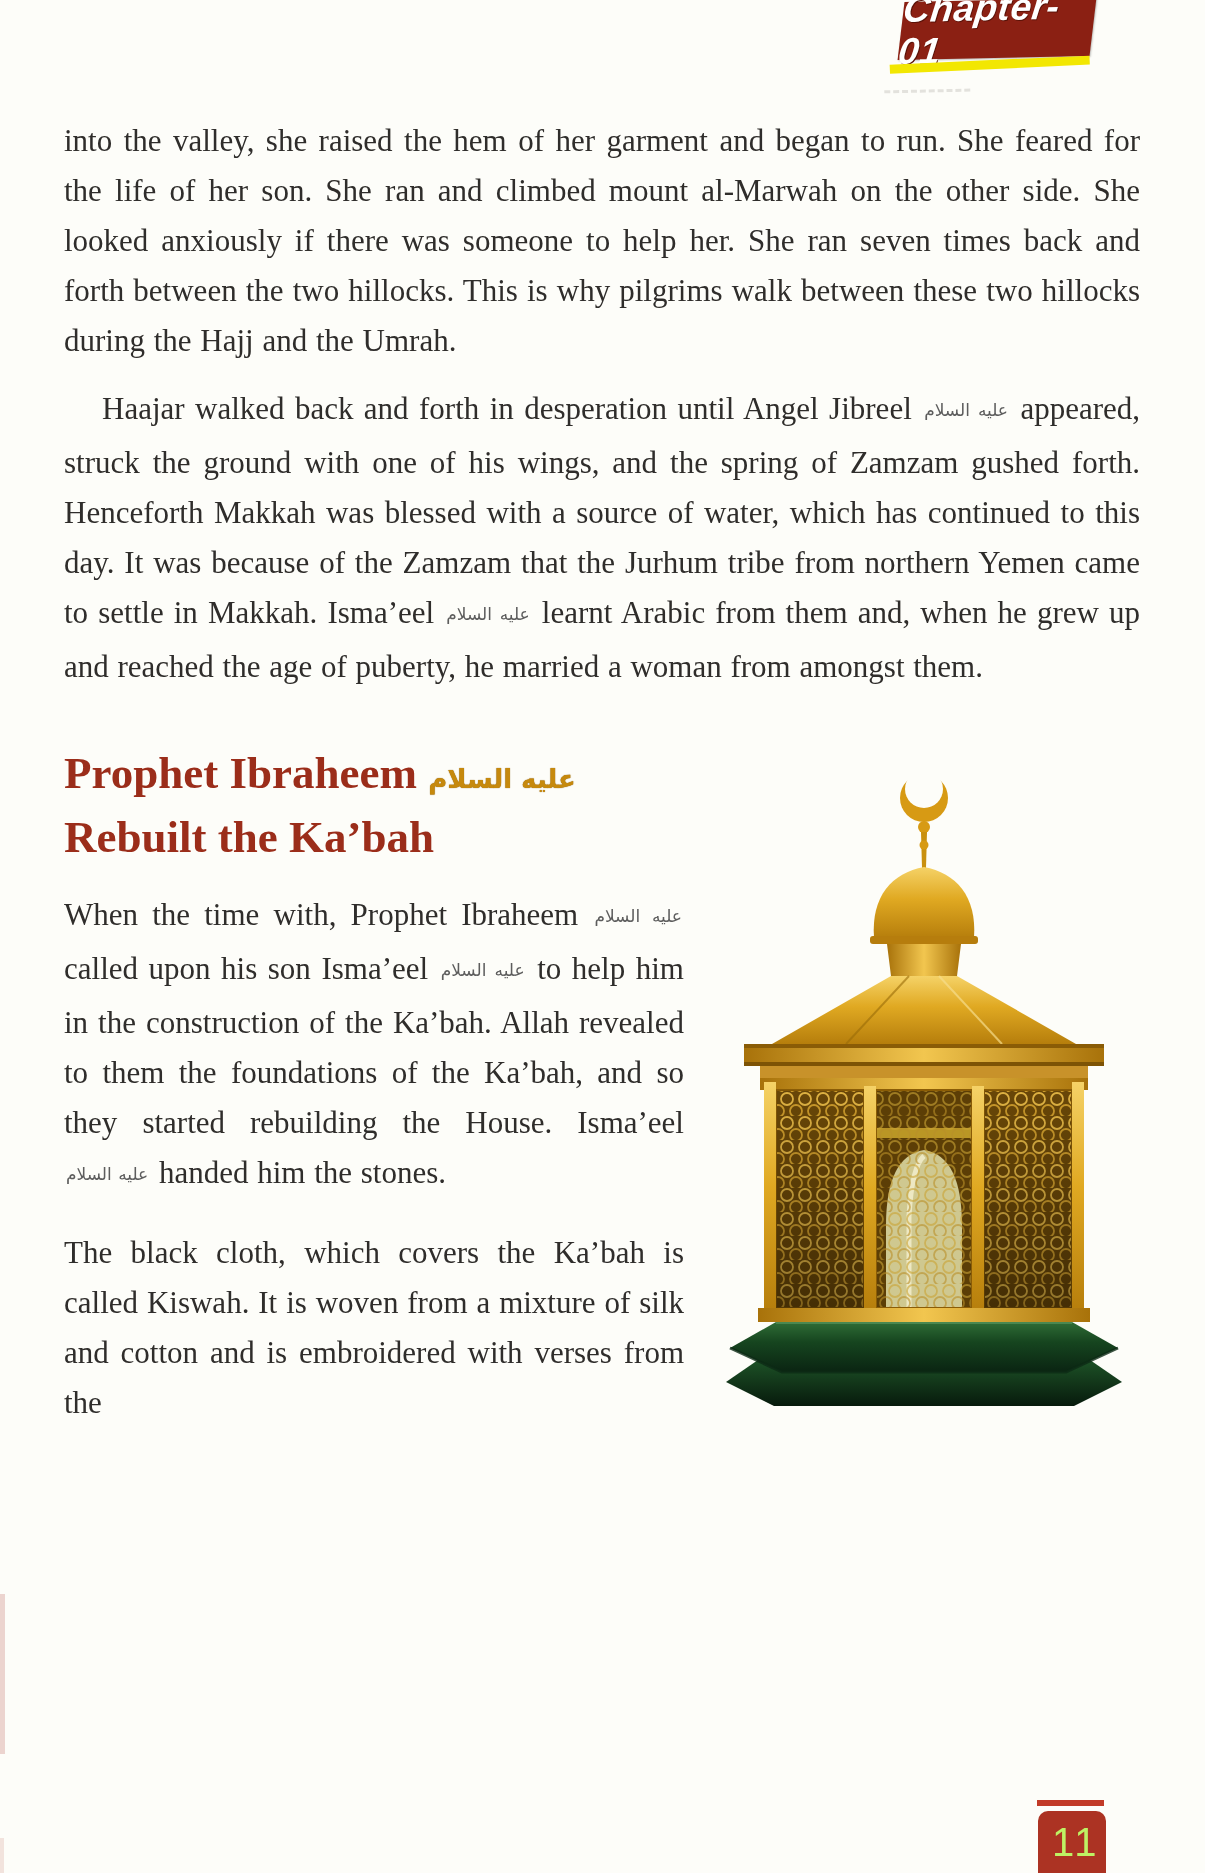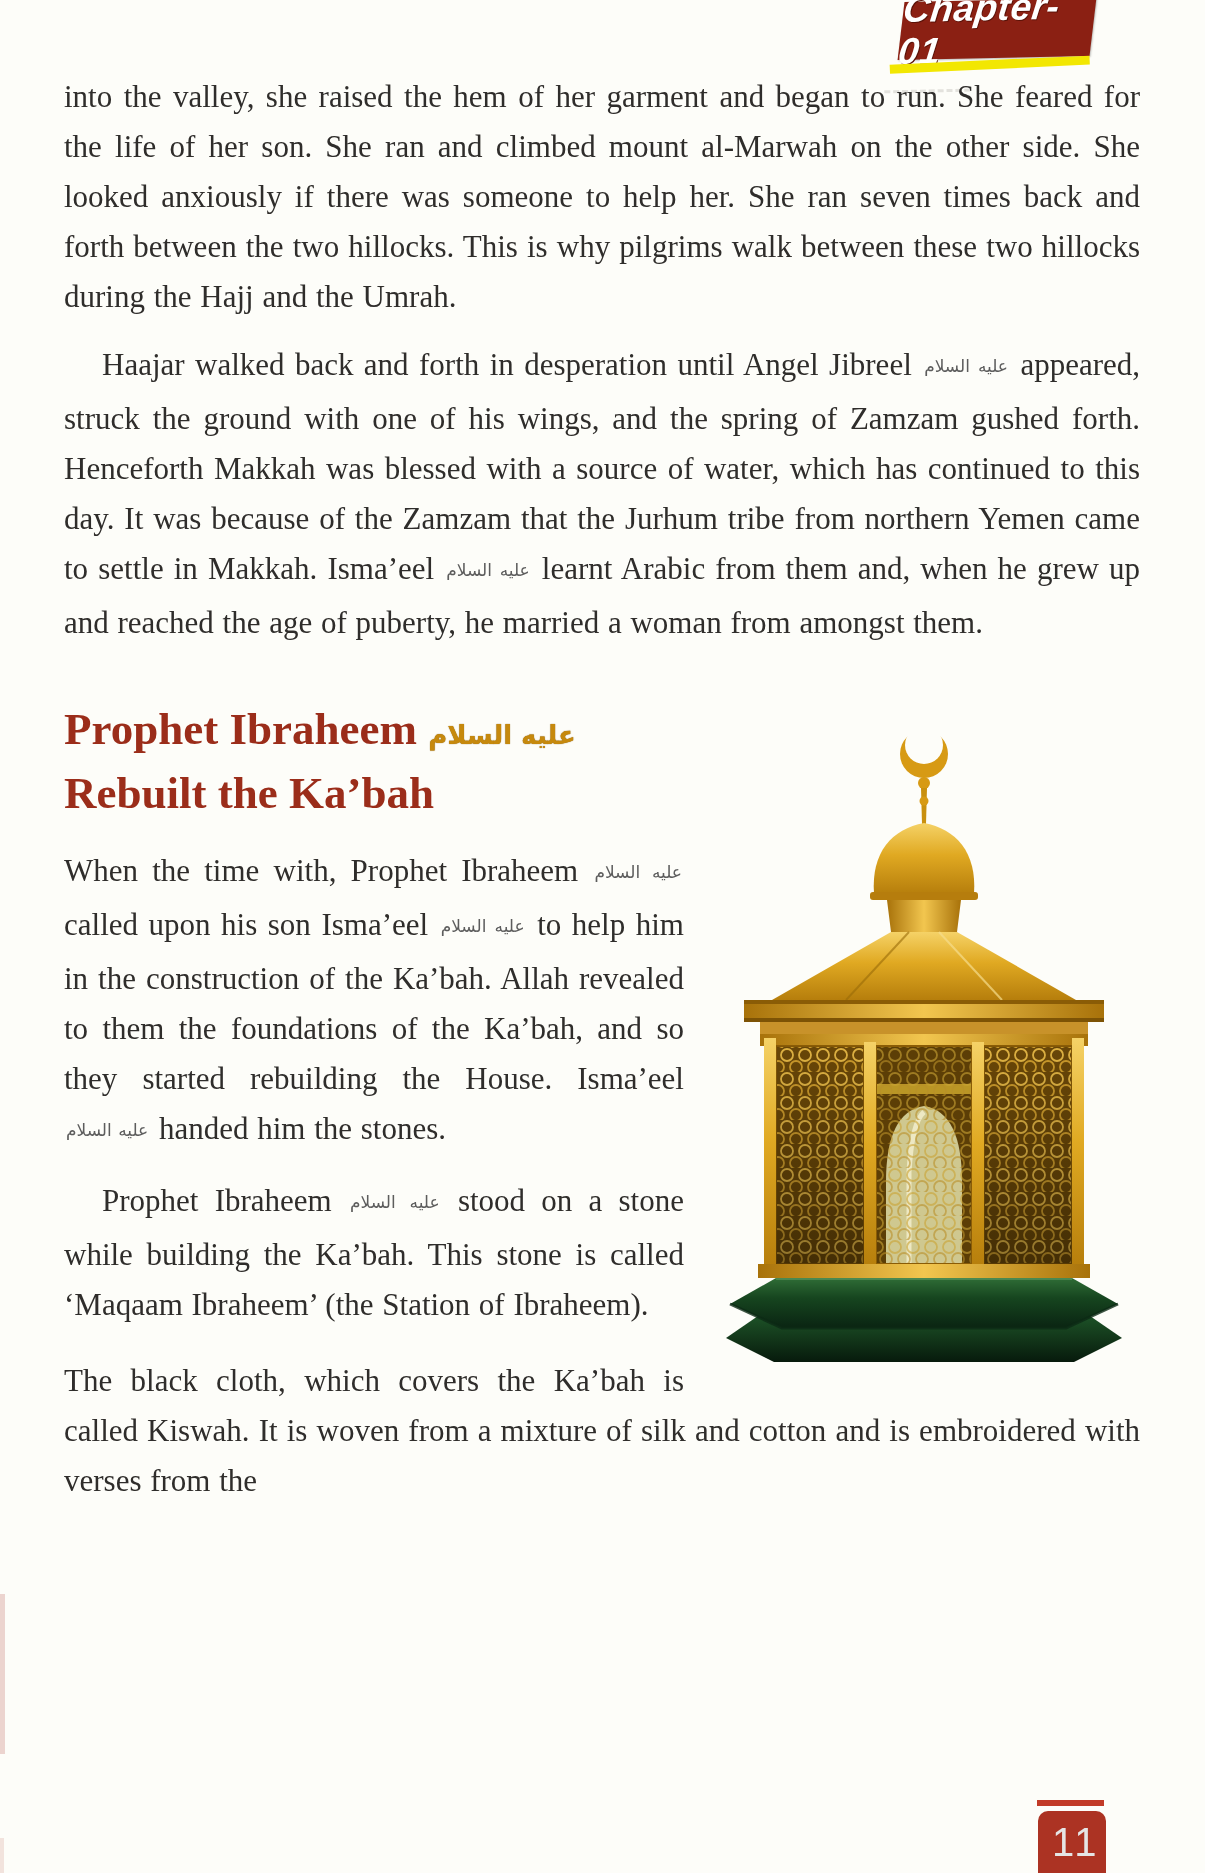--- a/index.html
+++ b/index.html
@@ -35,21 +35,21 @@
   .badge-artifact{
     position:absolute;top:88px;left:-18px;width:86px;height:4px;
     border-top:3px dashed #d9d7d2;opacity:.7;
   }
   
   .spine-strip{position:absolute;left:0;top:1594px;width:5px;height:160px;background:#b0463a;opacity:.22;}
   .spine-strip2{position:absolute;left:0;top:1838px;width:4px;height:35px;background:#b0463a;opacity:.14;}
   
   .content{position:absolute;left:64px;top:0;width:1076px;}
   p{margin:0;font-size:31px;line-height:50px;text-align:justify;word-spacing:1px;}
-  .para1{margin-top:72px;font-family:Liberation Serif, serif;}
+  .para1{margin-top:116px;font-family:Liberation Serif, serif;}
   .indent{text-indent:38px;}
   .para2{margin-top:18px;}
   .hon{
     font-family:"DejaVu Sans",sans-serif;
     font-size:17px;color:#5d5d5d;
     letter-spacing:-1px;white-space:nowrap;
     position:relative;top:-3px;padding:0 2px;
   }
   .hon-gold{
     font-family:"DejaVu Sans",sans-serif;
@@ -78,21 +78,21 @@
   }
   
   .pagenum-line{position:absolute;right:101px;bottom:67px;width:67px;height:6px;background:#c23b28;}
   .pagenum-badge{
     position:absolute;right:99px;bottom:0;width:68px;height:62px;
     background:#ac3323;border-radius:10px 10px 0 0;
     display:flex;align-items:center;justify-content:flex-start;
   }
   .pagenum-badge span{
     font-family:"Liberation Sans",sans-serif;
-    font-size:40px;color:#e5e5e5;letter-spacing:3px;
+    font-size:40px;color:#bef264;letter-spacing:3px;
     margin-left:14px;
   }
 </style>
 </head>
 <body>
 
 <div class="page">
 
   <div class="chapter-badge-wrap">
     <div class="chapter-badge">
@@ -218,23 +218,20 @@
         <span>Rebuilt the Ka’bah</span></h1>
 
       <p class="para3"><span>When the time with, Prophet Ibraheem</span>
         <span class="hon">عليه السلام</span>
         <span>called upon his son Isma’eel</span>
         <span class="hon">عليه السلام</span>
         <span>to help him in the construction of the Ka’bah. Allah revealed to them the foundations of the Ka’bah, and so they started rebuilding the House. Isma’eel</span>
         <span class="hon">عليه السلام</span>
         <span>handed him the stones.</span></p>
 
-      <p class="para4 indent"><span>Prophet Ibraheem</span>
-        <span class="hon">عليه السلام</span>
-        <span>stood on a stone while building the Ka’bah. This stone is called ‘Maqaam Ibraheem’ (the Station of Ibraheem).</span></p>
 
     </div>
 
 
     <p class="para5"><span>The black cloth, which covers the Ka’bah is called Kiswah. It is woven from a mixture of silk and cotton and is embroidered with verses from the</span></p>
 
   </div>
 
   <div class="pagenum-line"></div>
   <div class="pagenum-badge">

